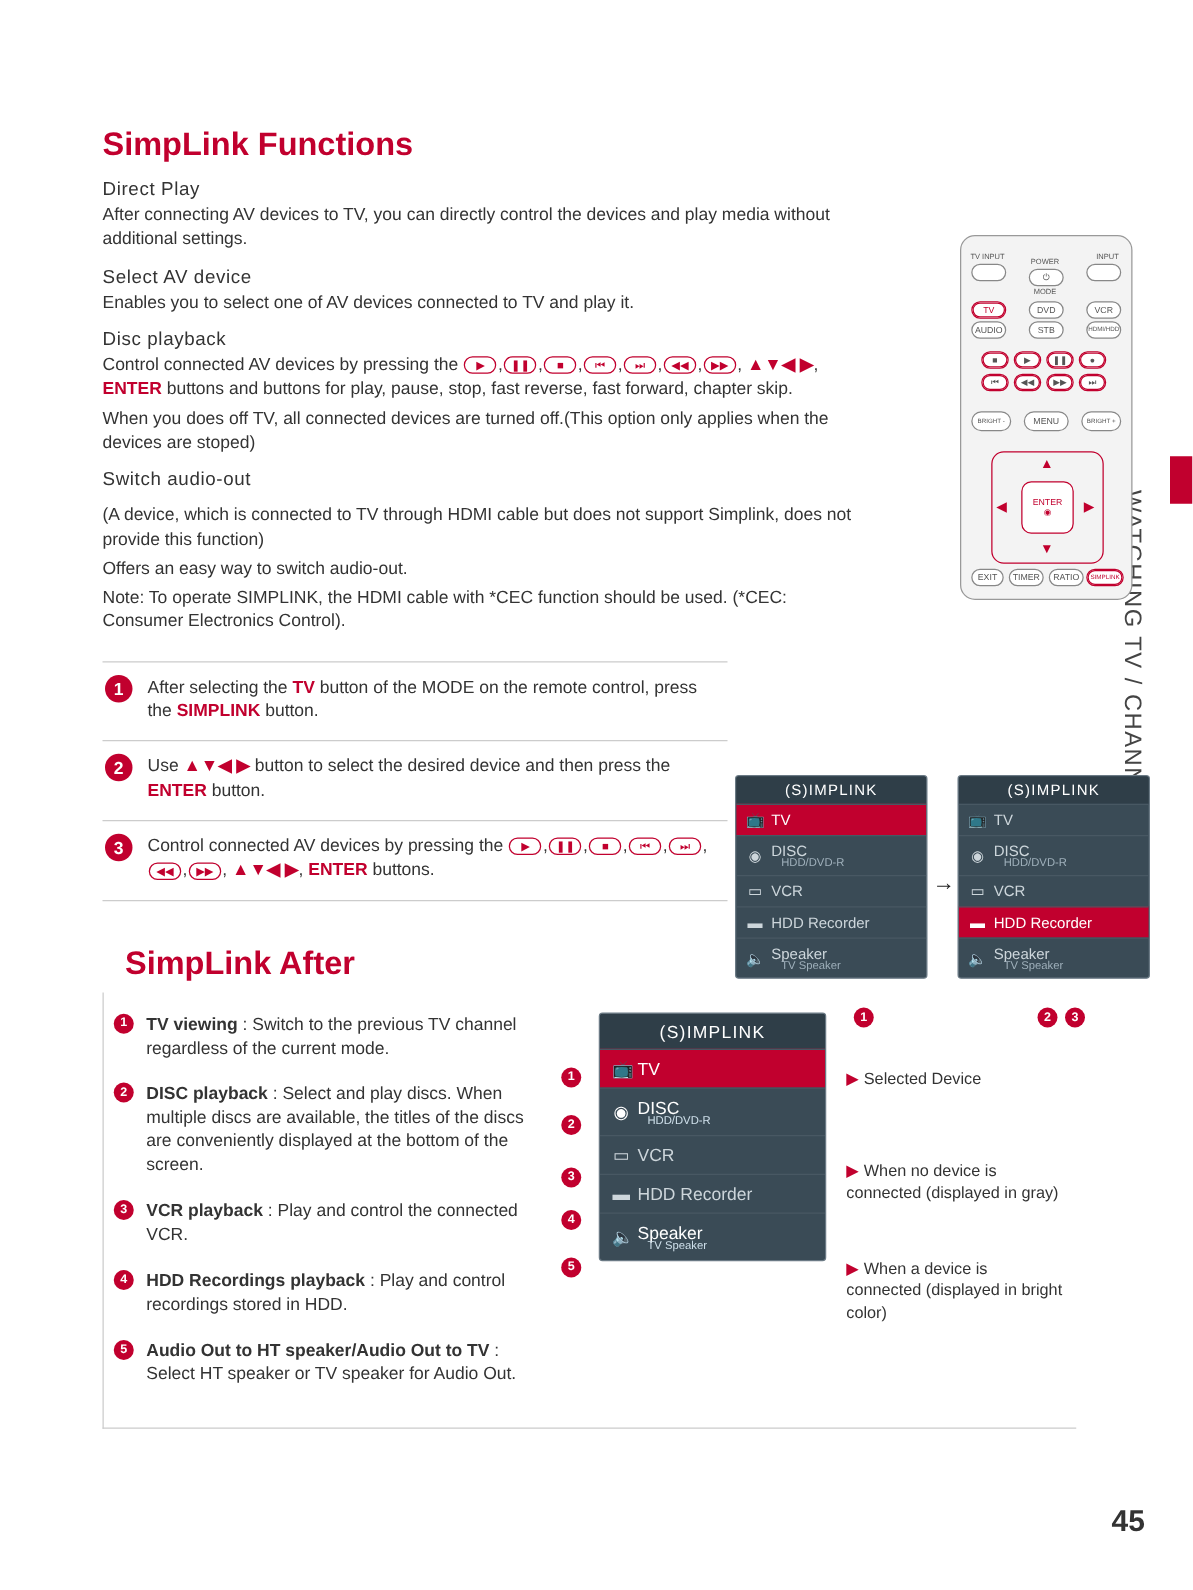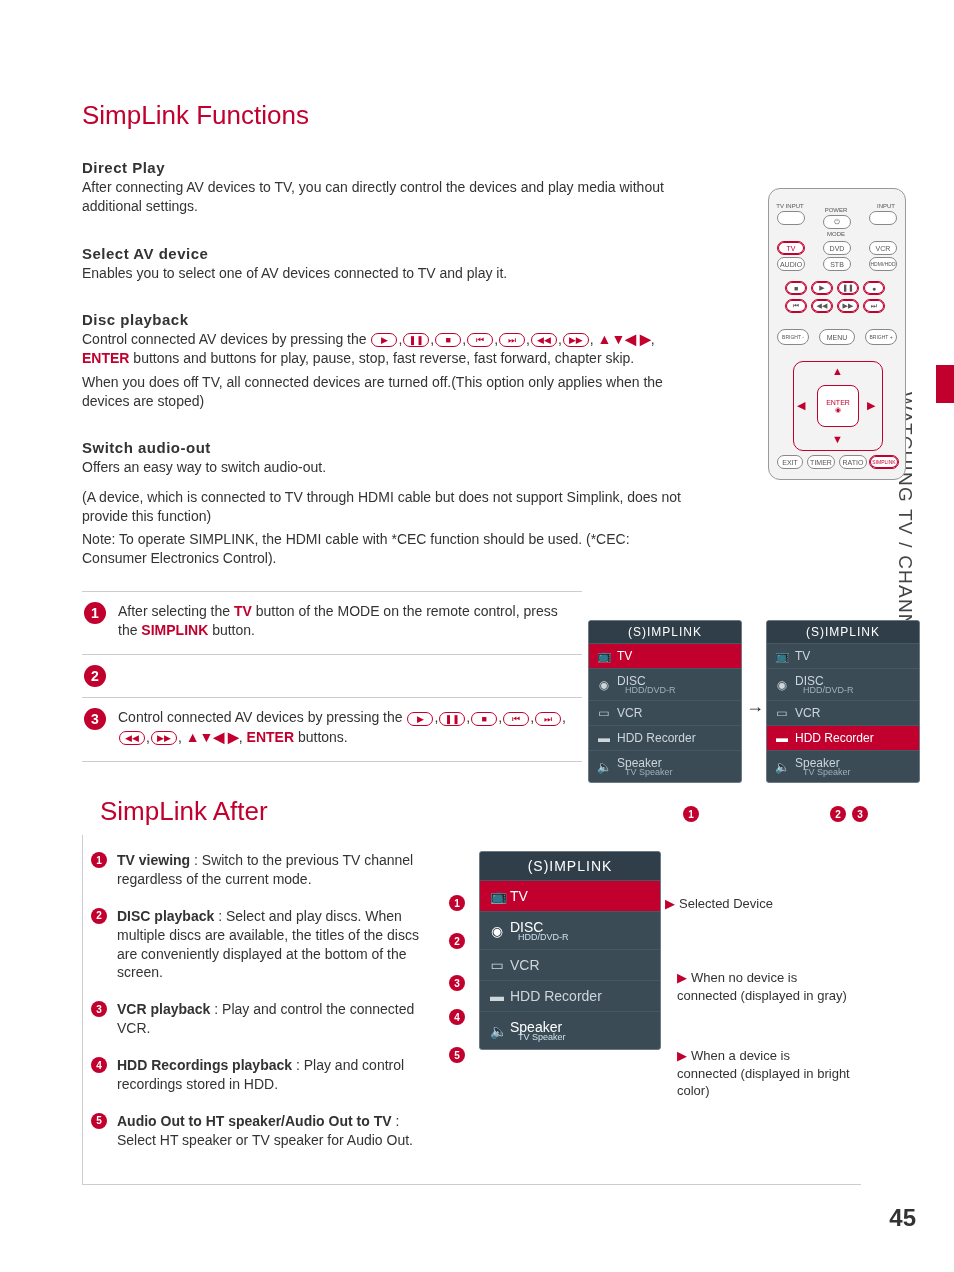--- a/index.html
+++ b/index.html
@@ -1,23 +1,23 @@
 <!DOCTYPE html>
 <html><head>
 <meta charset="utf-8">
 <style>
   body{margin:0;font-family:"Helvetica Neue",Arial,sans-serif;color:#333}
   .page{width:954px;height:1272px;position:relative;background:#fff;padding:100px 70px 0 82px;box-sizing:border-box}
   .red-tab{position:absolute;right:0;top:365px;width:18px;height:38px;background:#c1002e}
   .side-title{position:absolute;right:38px;top:392px;writing-mode:vertical-rl;font-size:19px;letter-spacing:1.2px;color:#444}
   .page-num{position:absolute;right:38px;bottom:40px;font-size:24px;font-weight:700}
   .main{width:600px}
-  h1.section{color:#c1002e;font-size:26px;font-weight:400;margin:0 0 6px}
+  h1.section{color:#c1002e;font-size:26px;font-weight:700;margin:0 0 6px}
   h1.section.menu{margin-top:34px}
-  .sub{font-weight:700;font-size:15px;letter-spacing:.5px;margin:28px 0 2px}
+  .sub{font-weight:400;font-size:15px;letter-spacing:.5px;margin:12px 0 2px}
   .txt{font-size:14px;line-height:1.38;margin:0 0 4px}
   .red{color:#c1002e;font-weight:700}
   .btn{display:inline-block;border:1.5px solid #c1002e;border-radius:7px;color:#c1002e;font-size:9px;line-height:12px;min-width:18px;text-align:center;padding:0 3px;vertical-align:middle;margin:0 1px;background:#fff}
   .steps{margin-top:22px;border-top:1px solid #ccc}
   .step{display:flex;gap:12px;align-items:flex-start;border-bottom:1px solid #ccc;padding:10px 2px}
   .badge{width:22px;height:22px;border-radius:50%;background:#c1002e;color:#fff;font-weight:700;font-size:14px;display:flex;align-items:center;justify-content:center;flex:0 0 22px}
   .menu-box{border-left:1px solid #ccc;border-bottom:1px solid #ccc;margin-top:8px;padding:16px 0 16px 8px;width:770px}
   .menu-flex{display:flex;gap:22px;align-items:flex-start}
   .menu-list{width:330px}
   .mi{display:flex;gap:10px;margin:0 0 18px}
@@ -100,31 +100,32 @@
     <div class="sub">Select AV device</div>
     <p class="txt">Enables you to select one of AV devices connected to TV and play it.</p>
     <div class="sub">Disc playback</div>
     <p class="txt">
       <span>Control connected AV devices by pressing the </span>
       <span class="btn">▶</span>,<span class="btn">❚❚</span>,<span class="btn">■</span>,<span class="btn">⏮</span>,<span class="btn">⏭</span>,<span class="btn">◀◀</span>,<span class="btn">▶▶</span>,
       <span class="red">▲▼◀ ▶</span>, <span class="red">ENTER</span><span> buttons and buttons for play, pause, stop, fast reverse, fast forward, chapter skip.</span>
     </p>
     <p class="txt">When you does off TV, all connected devices are turned off.(This option only applies when the devices are stoped)</p>
     <div class="sub">Switch audio-out</div>
+    <p class="txt" style="margin-top:10px">(A device, which is connected to TV through HDMI cable but does not support Simplink, does not provide this function)</p>
     <p class="txt">Offers an easy way to switch audio-out.</p>
-    <p class="txt" style="margin-top:10px">(A device, which is connected to TV through HDMI cable but does not support Simplink, does not provide this function)</p>
     <p class="txt" style="padding-left:0">Note: To operate SIMPLINK, the HDMI cable with *CEC function should be used. (*CEC: Consumer Electronics Control).</p>
 
     <div class="steps" style="width:500px">
       <div class="step">
         <div class="badge">1</div>
         <div class="txt"><span>After selecting the </span><span class="red">TV</span><span> button of the MODE on the remote control, press the </span><span class="red">SIMPLINK</span><span> button.</span></div>
       </div>
       <div class="step">
         <div class="badge">2</div>
+        <div class="txt"><span>Use </span><span class="red">▲▼◀ ▶</span><span> button to select the desired device and then press the </span><span class="red">ENTER</span><span> button.</span></div>
       </div>
       <div class="step">
         <div class="badge">3</div>
         <div class="txt"><span>Control connected AV devices by pressing the </span>
           <span class="btn">▶</span>,<span class="btn">❚❚</span>,<span class="btn">■</span>,<span class="btn">⏮</span>,<span class="btn">⏭</span>,<span class="btn">◀◀</span>,<span class="btn">▶▶</span>,
           <span class="red">▲▼◀ ▶</span>, <span class="red">ENTER</span><span> buttons.</span></div>
       </div>
     </div>
   </div>
 
@@ -226,19 +227,19 @@
           <div class="row" style="color:#fff">
               <span class="ic">🔈</span>
               <div><span>Speaker</span><div class="sub2" style="color:#cfe0eb">TV Speaker</div></div>
             </div>
         </div>
         <div class="rnum" style="left:6px;top:44px">1</div>
         <div class="rnum" style="left:6px;top:82px">2</div>
         <div class="rnum" style="left:6px;top:124px">3</div>
         <div class="rnum" style="left:6px;top:158px">4</div>
         <div class="rnum" style="left:6px;top:196px">5</div>
-        <div class="callout" style="position:absolute;left:222px;top:44px"><span class="tri">▶</span><span>Selected  Device</span></div>
+        <div class="callout" style="position:absolute;left:234px;top:44px"><span class="tri">▶</span><span>Selected  Device</span></div>
         <div class="callout" style="position:absolute;left:234px;top:118px;width:176px"><span class="tri">▶</span><span>When no device is connected (displayed in gray)</span></div>
         <div class="callout" style="position:absolute;left:234px;top:196px;width:176px"><span class="tri">▶</span><span>When a device is connected (displayed in bright color)</span></div>
       </div>
     </div>
   </div>
 </div>
 
 </body></html>

